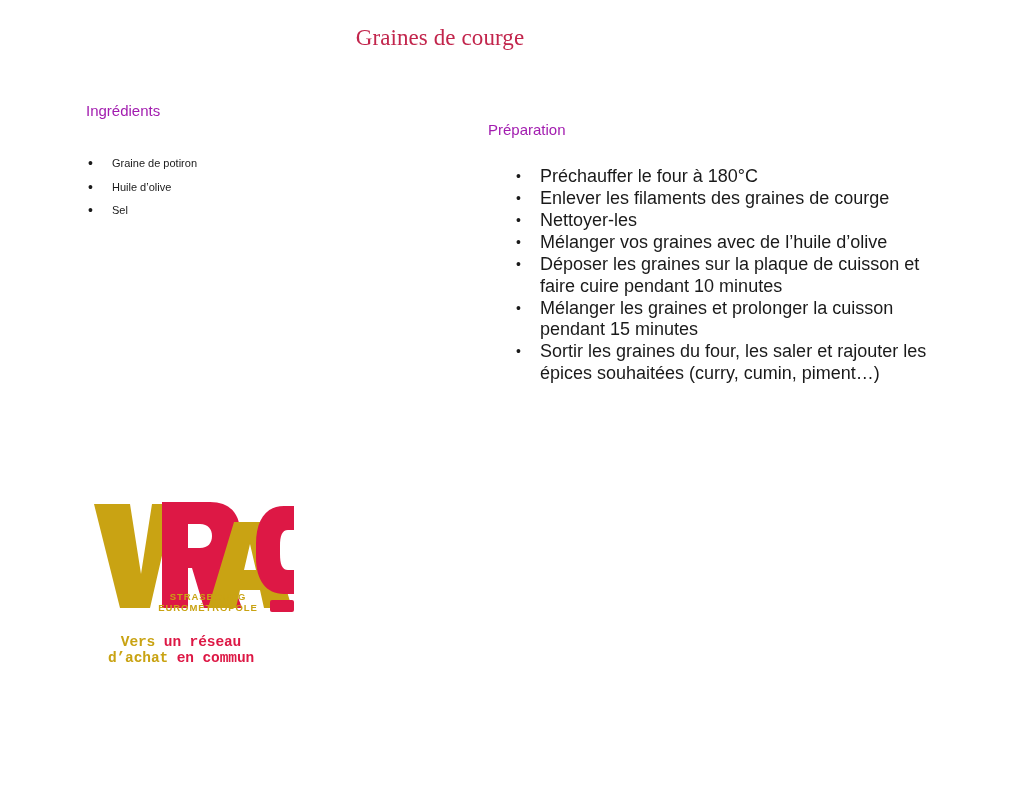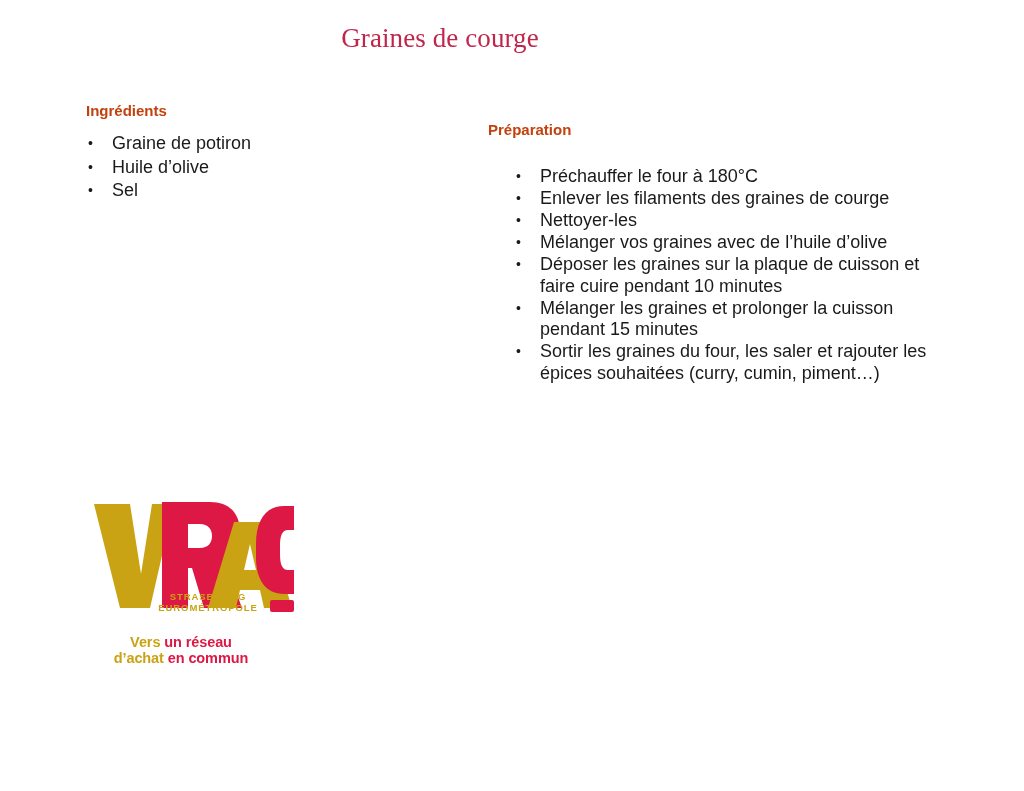--- a/index.html
+++ b/index.html
@@ -23,36 +23,35 @@
   }
 
   
   .doc-title {
     position: absolute;
     top: 24px;
     left: 0;
     width: 880px;
     text-align: center;
     font-family: "Liberation Serif", serif;
-    font-size: 27px;
+    font-size: 23px;
     line-height: 28px;
     color: #c2254c;
     letter-spacing: 0.1px;
     white-space: nowrap;
   }
 
   
   .section-heading {
     position: absolute;
     font-family: "Liberation Sans", sans-serif;
     font-size: 15px;
     line-height: 19px;
-    color: #c2410c;
+    color: #a21caf;
     white-space: nowrap;
-    font-weight: bold;
   }
   #ingredients-heading { left: 86px; top: 101px; }
   #preparation-heading { left: 488px; top: 120px; }
 
   
   .recipe-list {
     position: absolute;
     margin: 0;
     padding: 0;
     list-style: none;
@@ -69,23 +68,23 @@
     position: absolute;
     left: 6px;
     top: 0;
     font-size: 14px;
     line-height: inherit;
     color: #1a1a1a;
   }
 
   #ingredients-list {
     left: 82px;
-    top: 132px;
+    top: 152px;
     width: 290px;
-    font-size: 18px;
+    font-size: 11px;
     line-height: 22.5px;
   }
 
   #preparation-list {
     left: 510px;
     top: 166px;
     width: 432px;
     font-size: 18px;
     line-height: 21.5px;
   }
@@ -119,21 +118,21 @@
     letter-spacing: 0.9px;
     color: #c9a313;
     white-space: nowrap;
   }
   .logo-tagline {
     position: absolute;
     left: 0;
     top: 134px;
     width: 194px;
     text-align: center;
-    font-family: Liberation Sans, sans-serif;
+    font-family: Liberation Mono, monospace;
     font-weight: bold;
     font-size: 14.5px;
     line-height: 16px;
     letter-spacing: -0.1px;
     white-space: nowrap;
   }
   .tag-gold { color: #c9a313; }
   .tag-crimson { color: #dd1845; }
 </style>
 </head>

